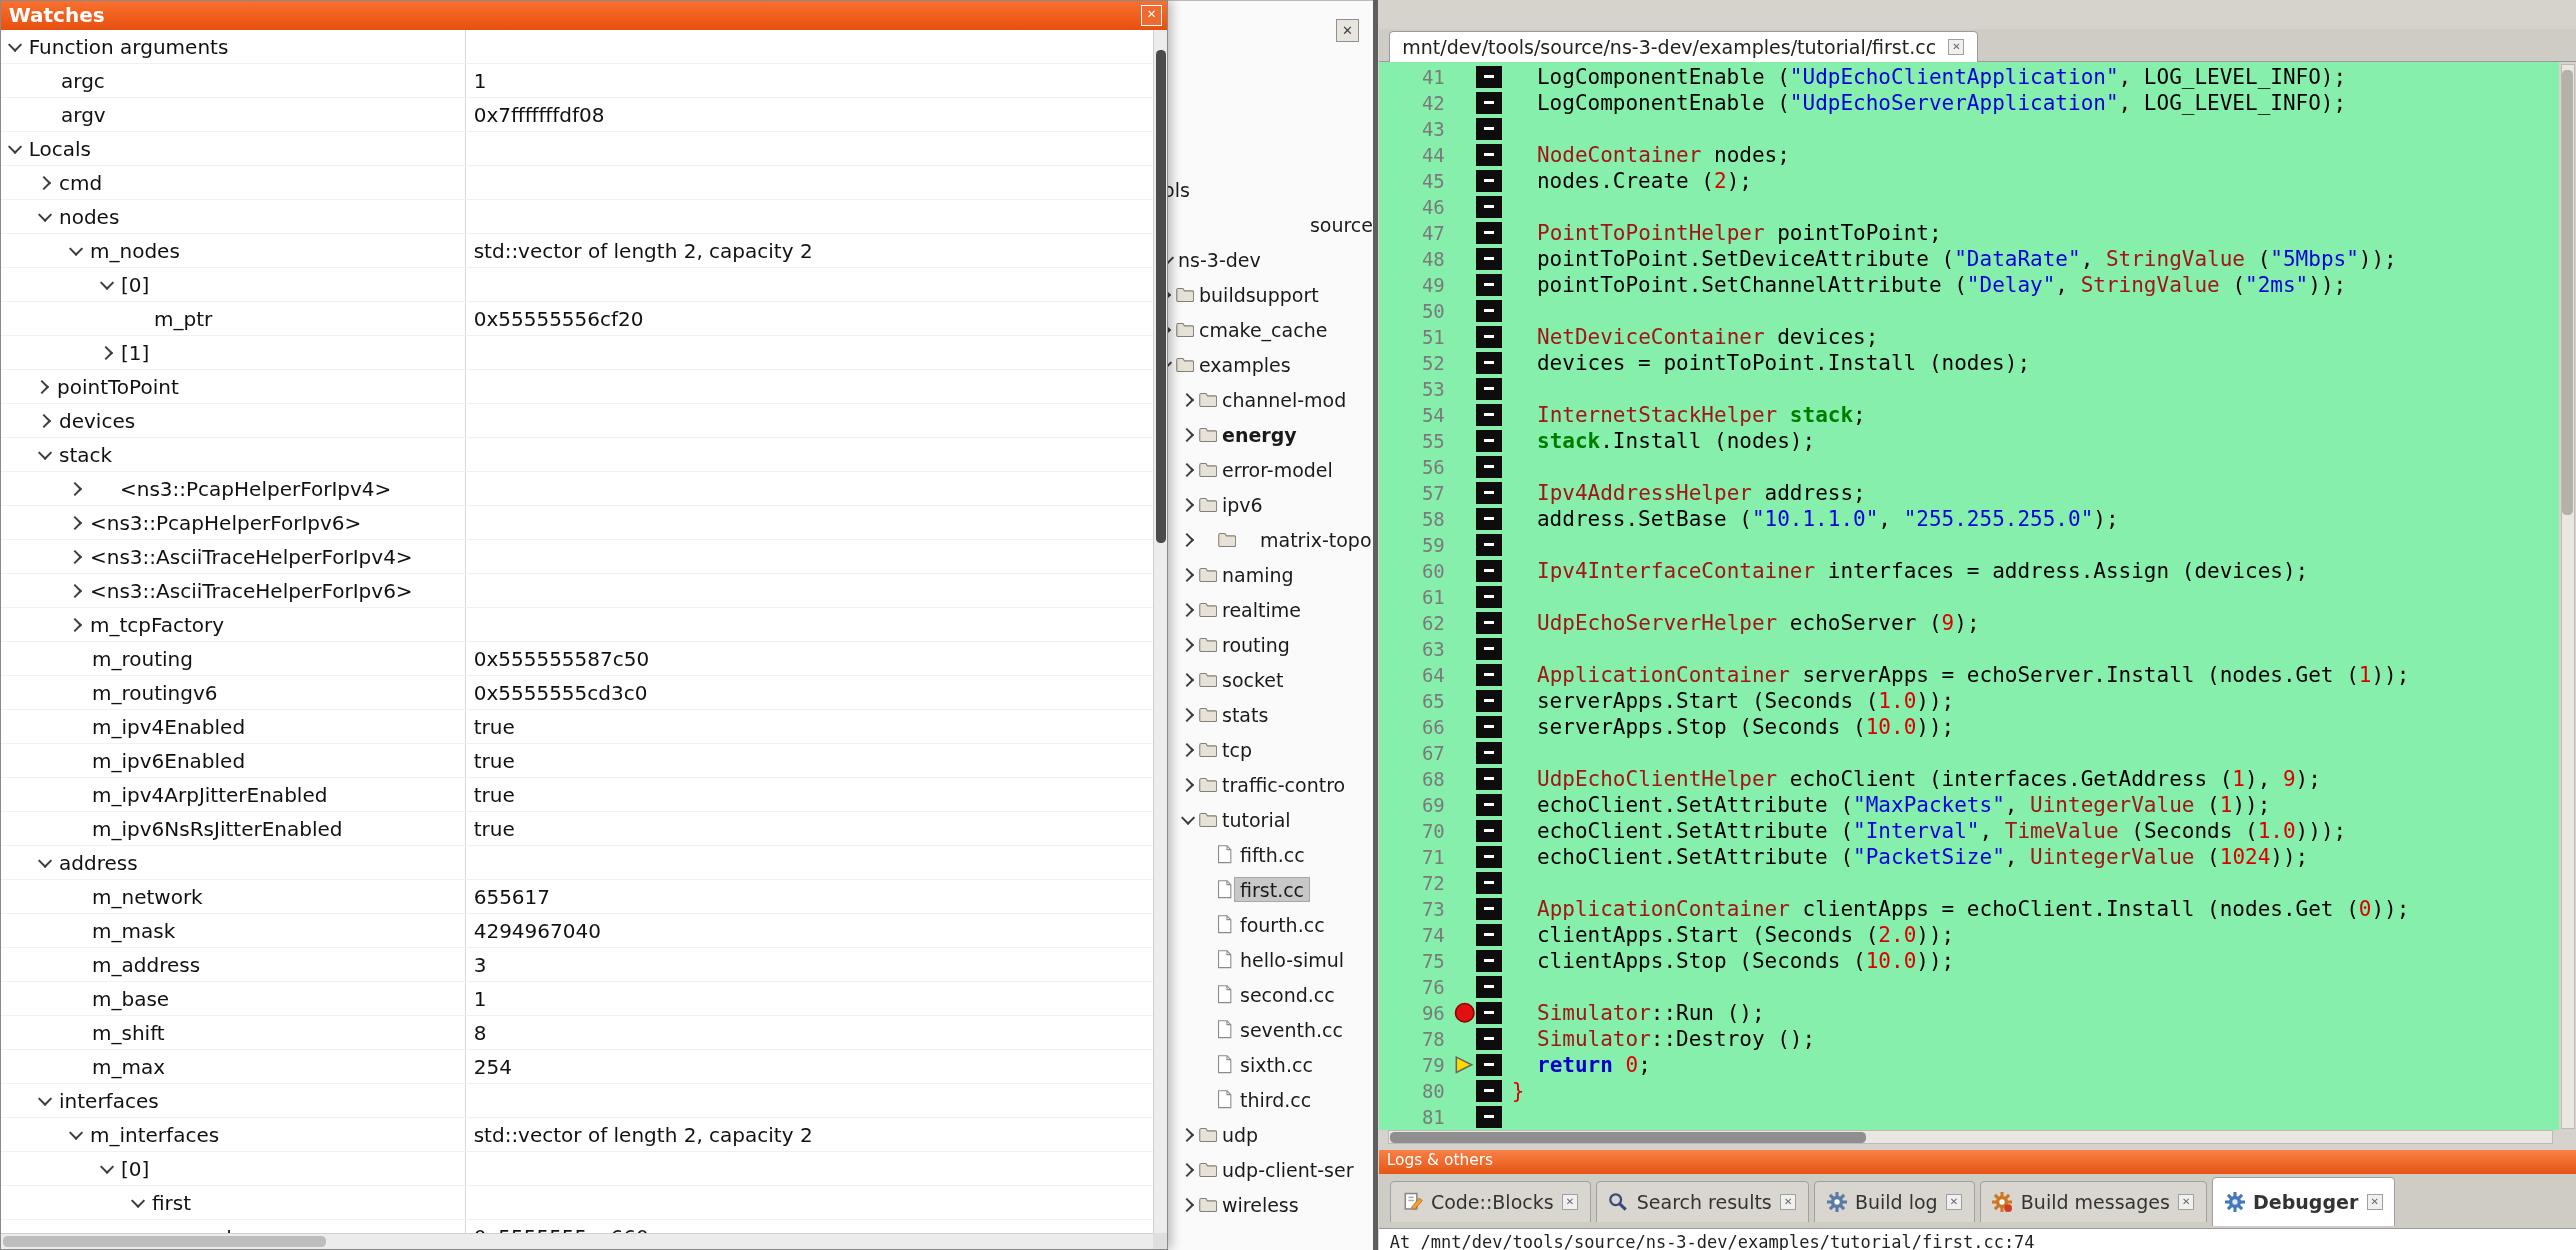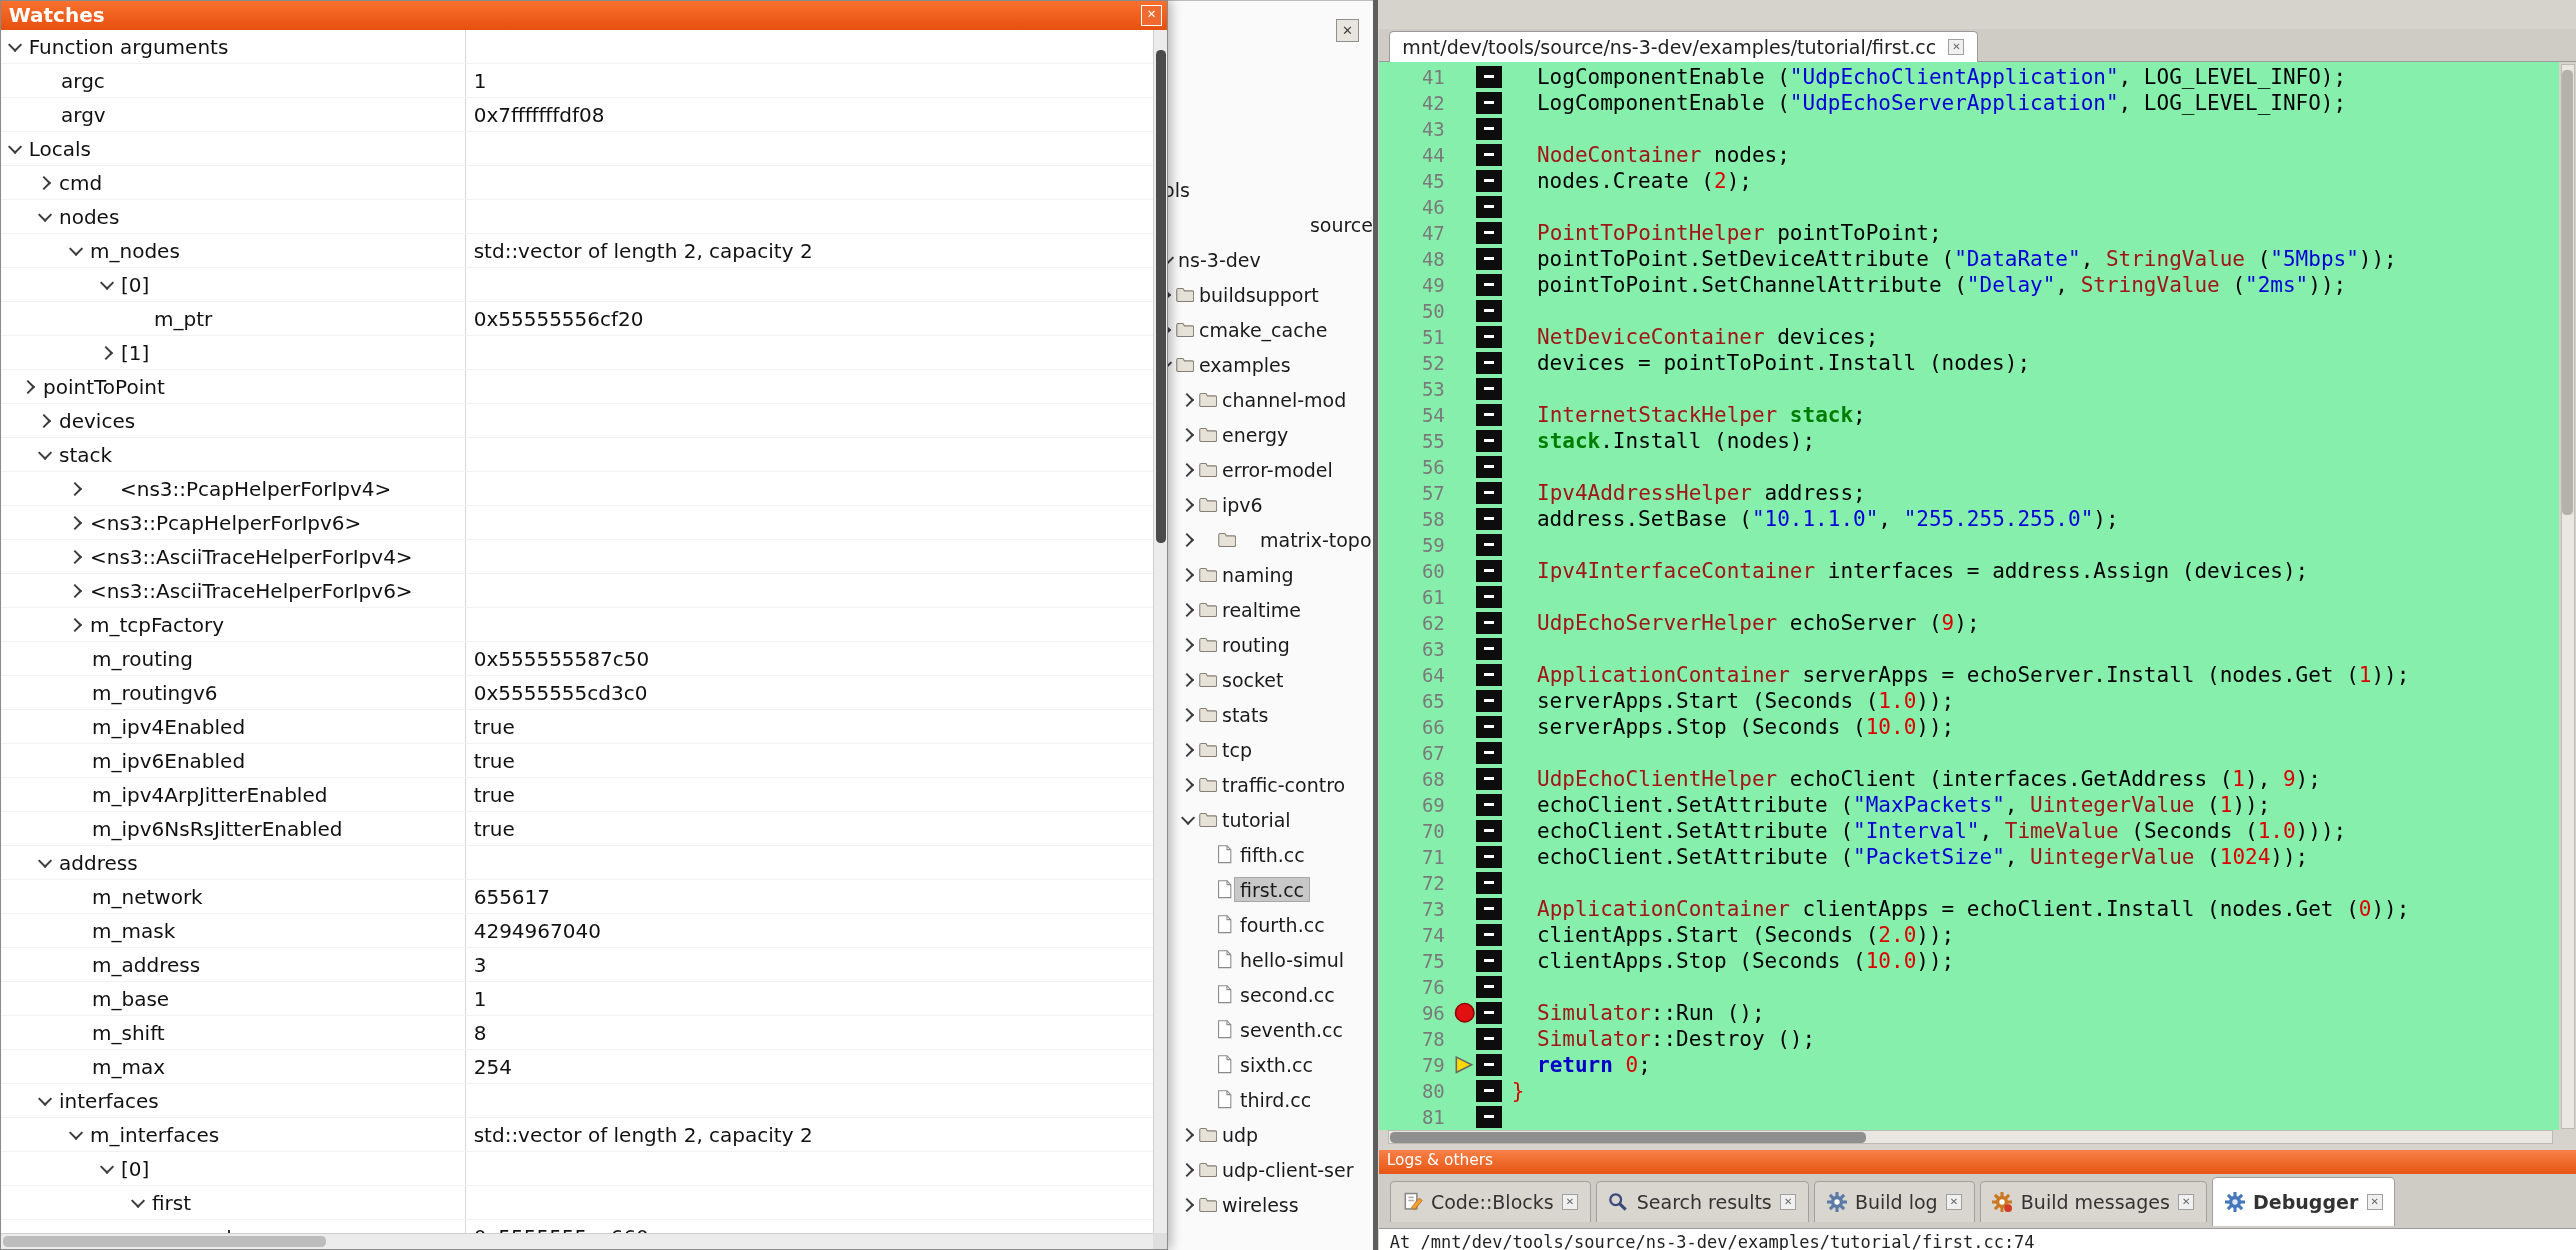--- a/index.html
+++ b/index.html
@@ -122,21 +122,21 @@
         </div>
         <div class="trow" style="padding-left: 61px;">
           <span class="chev tchev closed"></span>
           <span class="ticon">
             <svg width="18.4" height="15.4" viewBox="0 0 24 20">
               <path d="M1 4 q0-2 2-2 h6 l2 3 h10 q2 0 2 2 v10 q0 2-2 2 H3 q-2 0-2-2 Z" fill="#e7e2d8" stroke="#857f73" stroke-width="1.4"></path>
             </svg>
           </span>
           <span class="tlabel">channel-mod</span>
         </div>
-        <div class="trow" style="padding-left: 61px;">
+        <div class="trow" style="padding-left: 61px; font-weight: bold;">
           <span class="chev tchev closed"></span>
           <span class="ticon">
             <svg width="18.4" height="15.4" viewBox="0 0 24 20">
               <path d="M1 4 q0-2 2-2 h6 l2 3 h10 q2 0 2 2 v10 q0 2-2 2 H3 q-2 0-2-2 Z" fill="#e7e2d8" stroke="#857f73" stroke-width="1.4"></path>
             </svg>
           </span>
           <span class="tlabel">energy</span>
         </div>
         <div class="trow" style="padding-left: 61px;">
           <span class="chev tchev closed"></span>
@@ -553,21 +553,21 @@
           <div class="wval">0x55555556cf20</div>
         </div>
         <div class="wrow">
           <div class="wname" style="padding-left: 100px;">
             <span class="chev closed"></span>
             <span class="wlabel">[1]</span>
           </div>
           <div class="wval"></div>
         </div>
         <div class="wrow">
-          <div class="wname" style="padding-left: 22px; text-align: right;">
+          <div class="wname" style="padding-left: 36px; text-align: right;">
             <span class="chev closed"></span>
             <span class="wlabel">pointToPoint</span>
           </div>
           <div class="wval"></div>
         </div>
         <div class="wrow">
           <div class="wname" style="padding-left: 38px;">
             <span class="chev closed"></span>
             <span class="wlabel">devices</span>
           </div>

